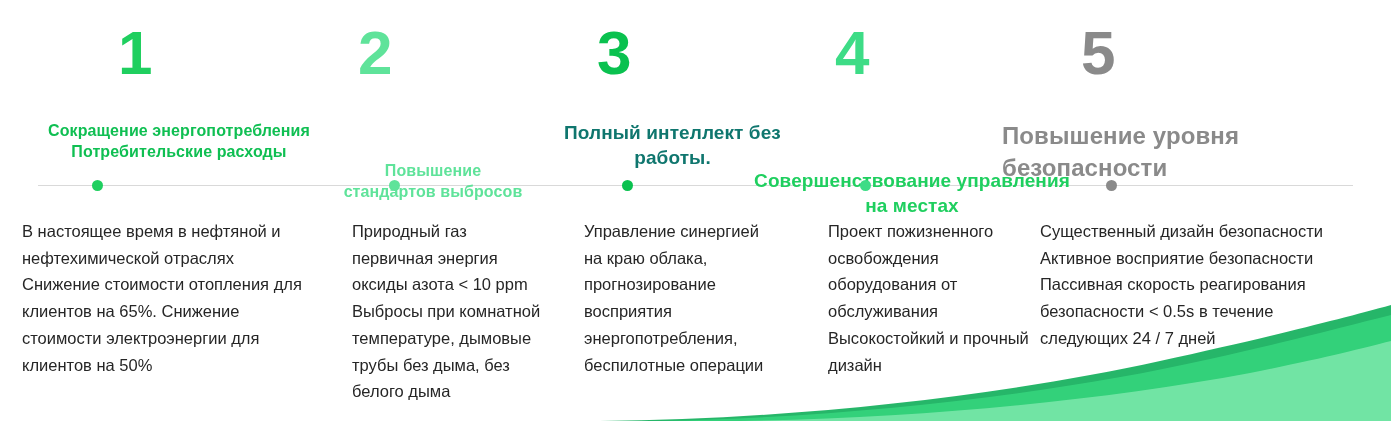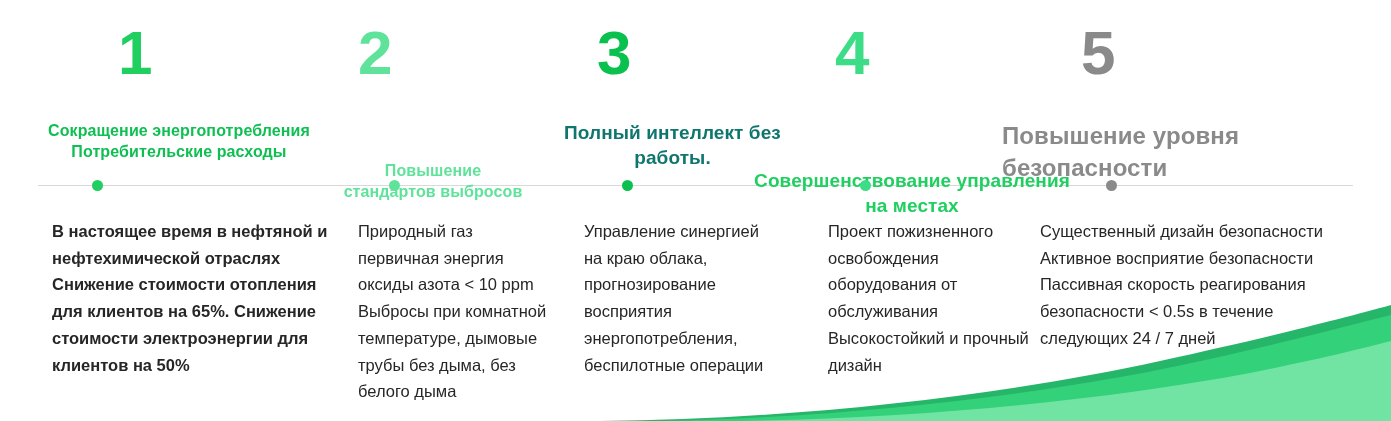--- a/index.html
+++ b/index.html
@@ -78,28 +78,28 @@
     color: #262626;
     font-family: "Liberation Sans", sans-serif;
     white-space: pre-line;
   }
 
   
   #col1 { left: 0; width: 330px; }
   #col1 .col-num { left: 118px; color: #1fcf5f; }
   #col1 .col-title { left: 44px; top: 120px; width: 270px; text-align: center; color: #0fbf52; font-size: 16px; }
   #col1 .dot { left: 92px; background: #1fcf5f; }
-  #col1 .col-body { left: 52px; width: 280px; font-weight: bold; }
+  #col1 .col-body { left: 22px; width: 280px; }
 
   
   #col2 { left: 330px; width: 230px; }
   #col2 .col-num { left: 28px; color: #5fe39a; }
   #col2 .col-title { left: 8px; top: 120px; width: 190px; text-align: center; color: #5fe39a; font-size: 16px; margin-top: 40px; }
   #col2 .dot { left: 59px; background: #5fe39a; }
-  #col2 .col-body { left: 28px; width: 200px; }
+  #col2 .col-body { left: 22px; width: 200px; }
 
   
   #col3 { left: 560px; width: 235px; }
   #col3 .col-num { left: 37px; color: #0ac14f; }
   #col3 .col-title { left: -5px; top: 120px; width: 235px; text-align: center; color: #0f766e; font-size: 19px; }
   #col3 .dot { left: 62px; background: #0ac14f; }
   #col3 .col-body { left: 24px; width: 190px; }
 
   
   #col4 { left: 795px; width: 245px; }

